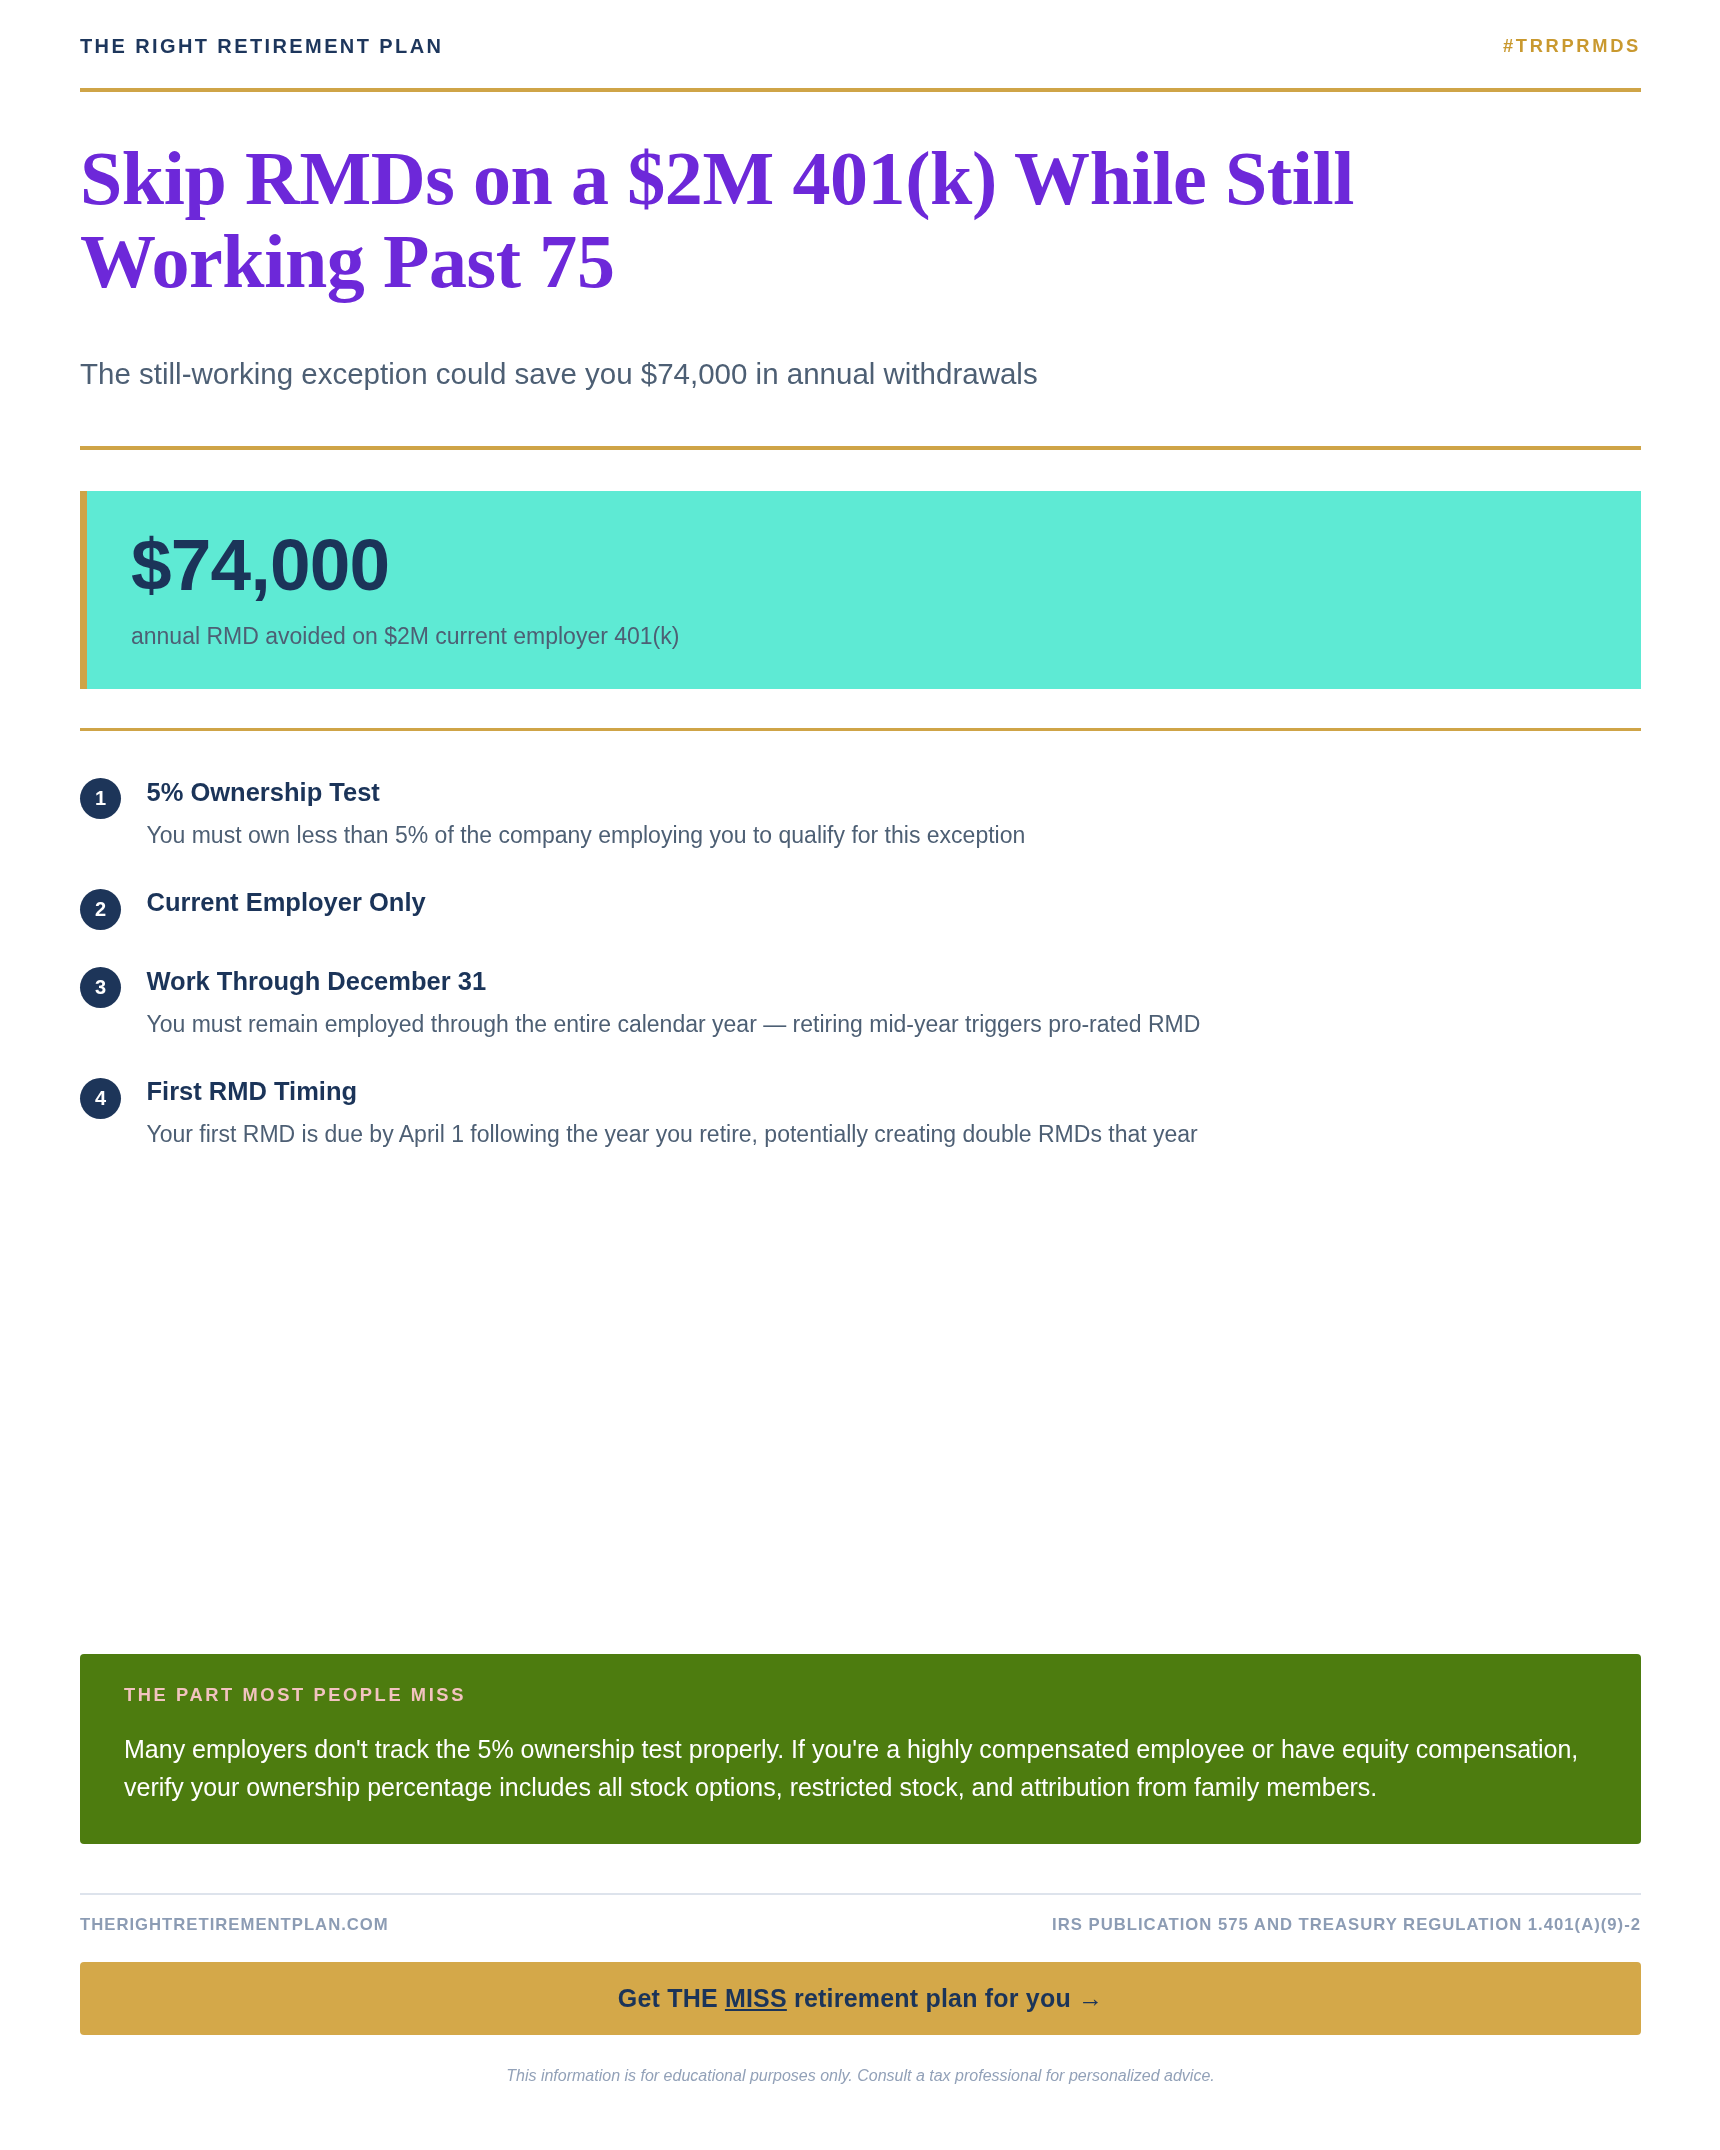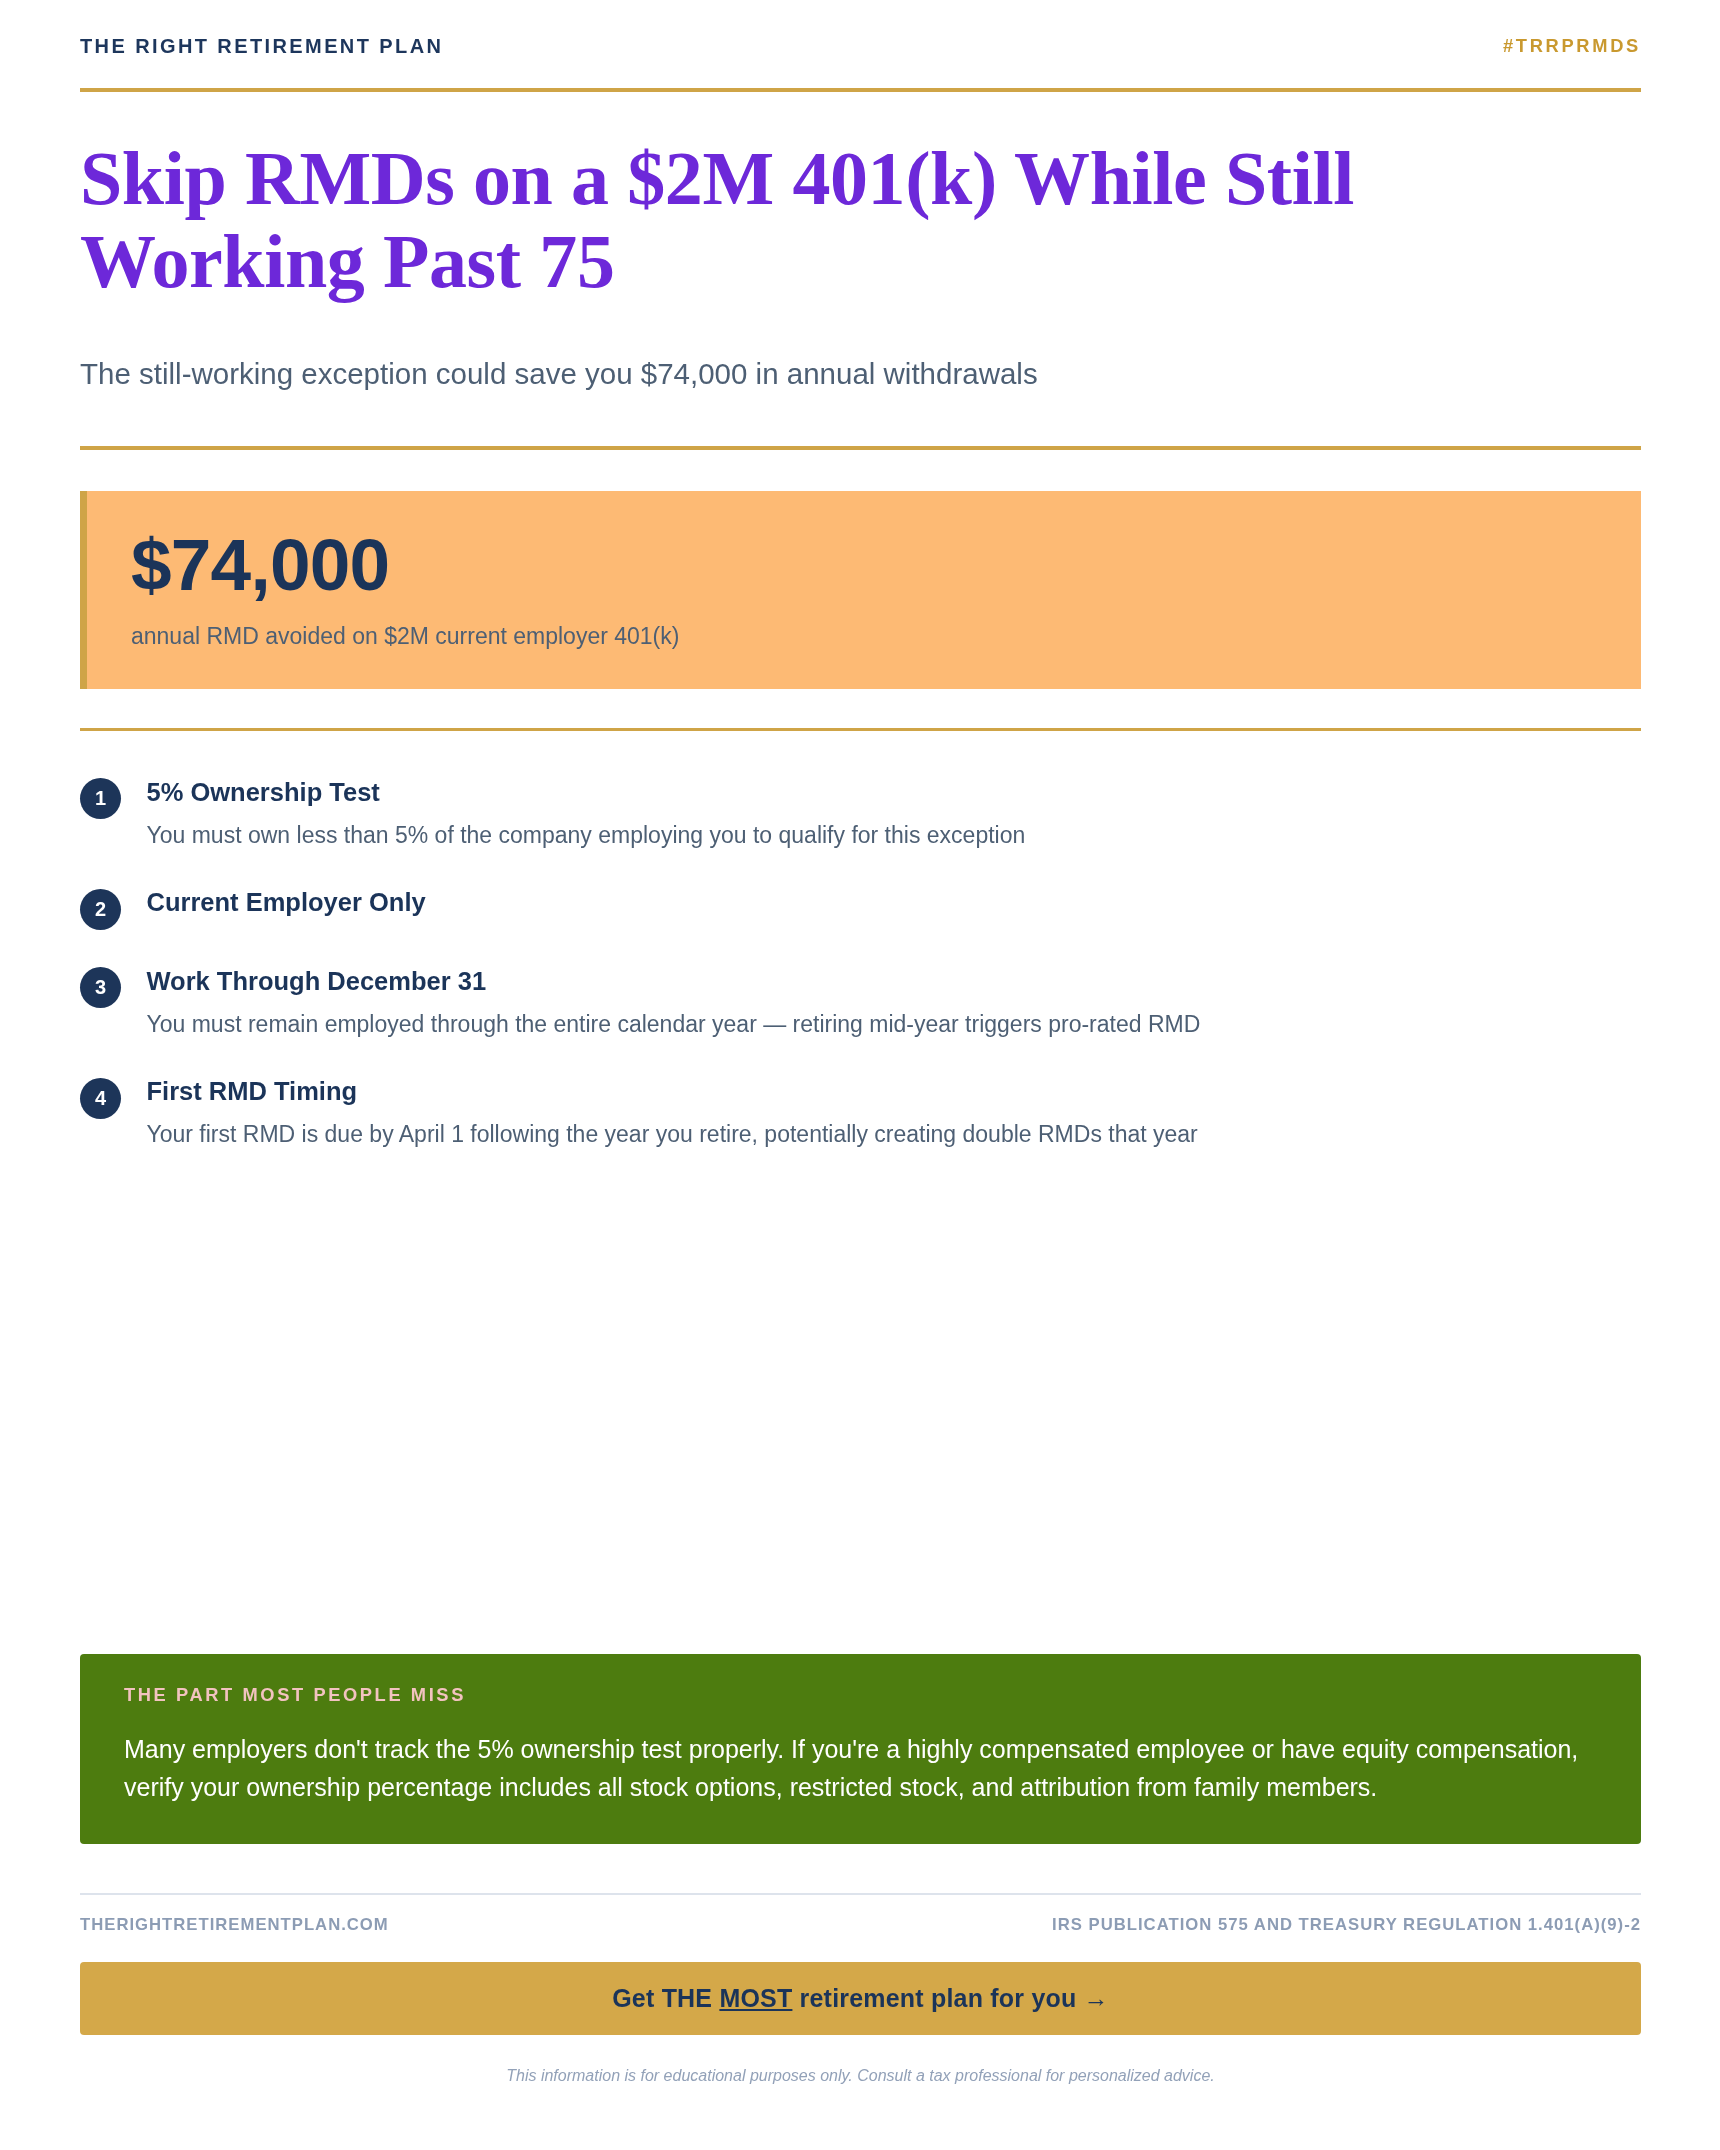--- a/index.html
+++ b/index.html
@@ -74,21 +74,21 @@
   .rule-gold-2 {
     height: 3.2px;
     background: #cfa447;
     margin-top: 53px;
   }
 
   
   .stat-wrap {
     margin-top: 41px;
     display: flex;
-    background: #fdba74;
+    background: #5eead4;
     border-left: 7.2px solid #cfa447;
     height: 198px;
     box-sizing: border-box;
     align-items: center;
   }
   .stat-inner {
     padding-left: 44px;
   }
   .stat-value {
     font-size: 73px;
@@ -304,19 +304,19 @@
   </div>
 
   <div class="foot-divider"></div>
 
   <div class="foot-meta">
     <div class="foot-left">THERIGHTRETIREMENTPLAN.COM</div>
     <div class="foot-right">IRS PUBLICATION 575 AND TREASURY REGULATION 1.401(A)(9)-2</div>
   </div>
 
   <button class="cta">
-    <span class="cta-text"><span>Get THE </span><u>MOST</u><span> retirement plan for you →</span></span>
+    <span class="cta-text"><span>Get THE </span><u>MISS</u><span> retirement plan for you →</span></span>
   </button>
 
   <div class="disclaimer">This information is for educational purposes only. Consult a tax professional for personalized advice.</div>
 
 </div>
 
 
 </body></html>

